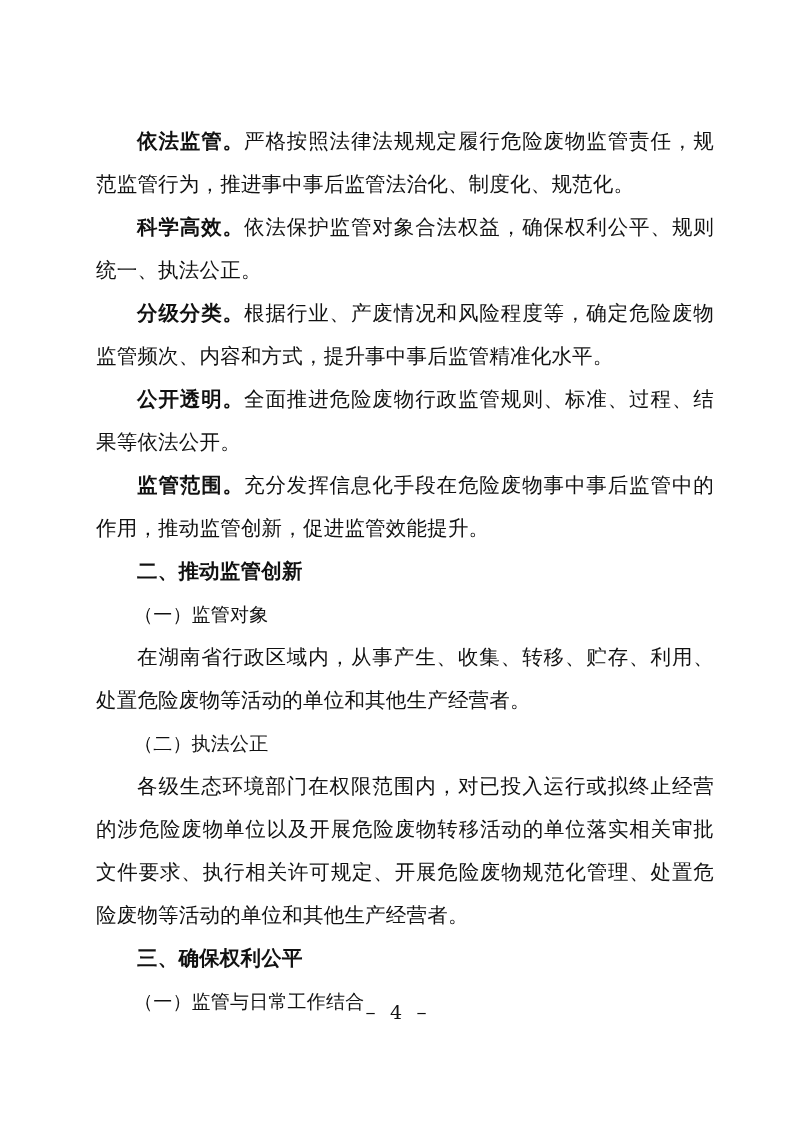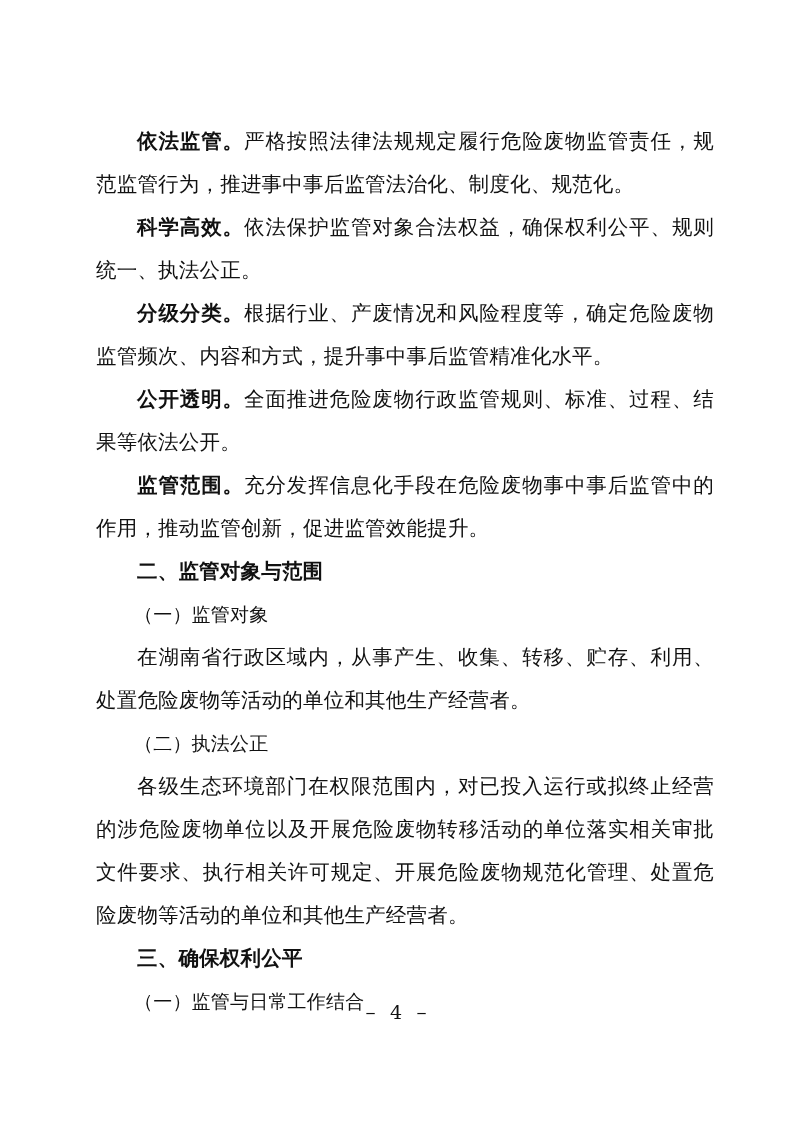--- a/index.html
+++ b/index.html
@@ -66,21 +66,21 @@
 </head>
 <body>
 
 <div class="page">
   <div class="doc-body" id="doc-body">
       <p class="para"><span class="lead">依法监管。</span><span>严格按照法律法规规定履行危险废物监管责任，规范监管行为，推进事中事后监管法治化、制度化、规范化。</span></p>
       <p class="para"><span class="lead">科学高效。</span><span>依法保护监管对象合法权益，确保权利公平、规则统一、执法公正。</span></p>
       <p class="para"><span class="lead">分级分类。</span><span>根据行业、产废情况和风险程度等，确定危险废物监管频次、内容和方式，提升事中事后监管精准化水平。</span></p>
       <p class="para"><span class="lead">公开透明。</span><span>全面推进危险废物行政监管规则、标准、过程、结果等依法公开。</span></p>
       <p class="para"><span class="lead">监管范围。</span><span>充分发挥信息化手段在危险废物事中事后监管中的作用，推动监管创新，促进监管效能提升。</span></p>
-      <p class="heading">二、监管对象与范围</p>
+      <p class="heading">二、推动监管创新</p>
       <p class="subheading">（一）监管对象</p>
       <p class="para">在湖南省行政区域内，从事产生、收集、转移、贮存、利用、处置危险废物等活动的单位和其他生产经营者。</p>
       <p class="subheading">（二）执法公正</p>
       <p class="para">各级生态环境部门在权限范围内，对已投入运行或拟终止经营的涉危险废物单位以及开展危险废物转移活动的单位落实相关审批文件要求、执行相关许可规定、开展危险废物规范化管理、处置危险废物等活动的单位和其他生产经营者。</p>
       <p class="heading">三、确保权利公平</p>
       <p class="subheading">（一）监管与日常工作结合</p>
     </div>
   <div class="page-number">
     <span class="pn-inner">－ 4 －</span>
   </div>

